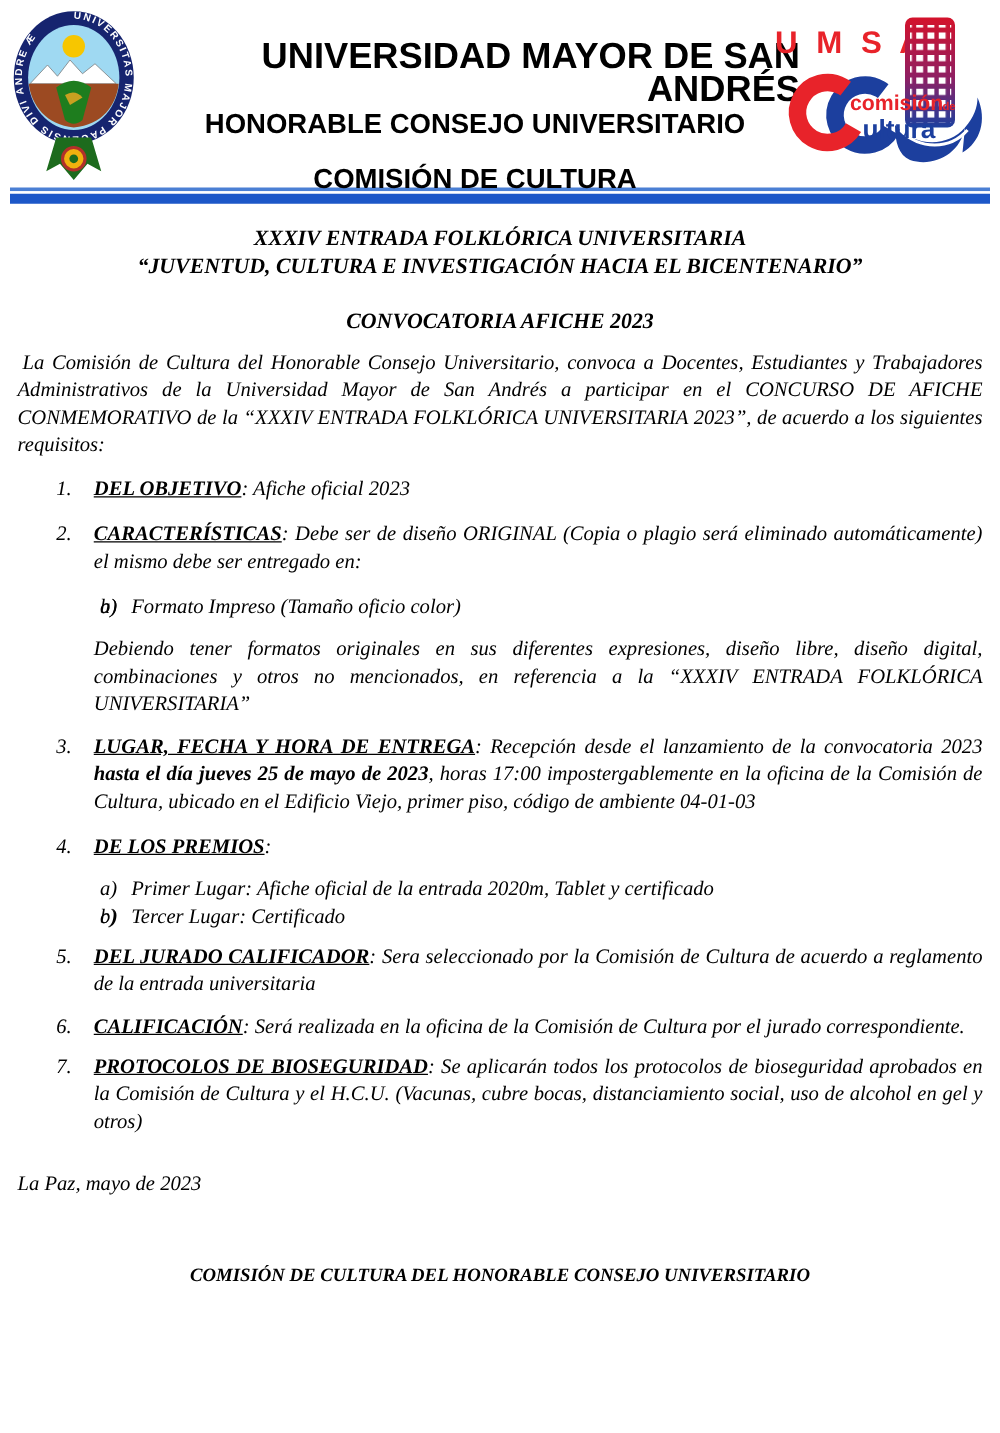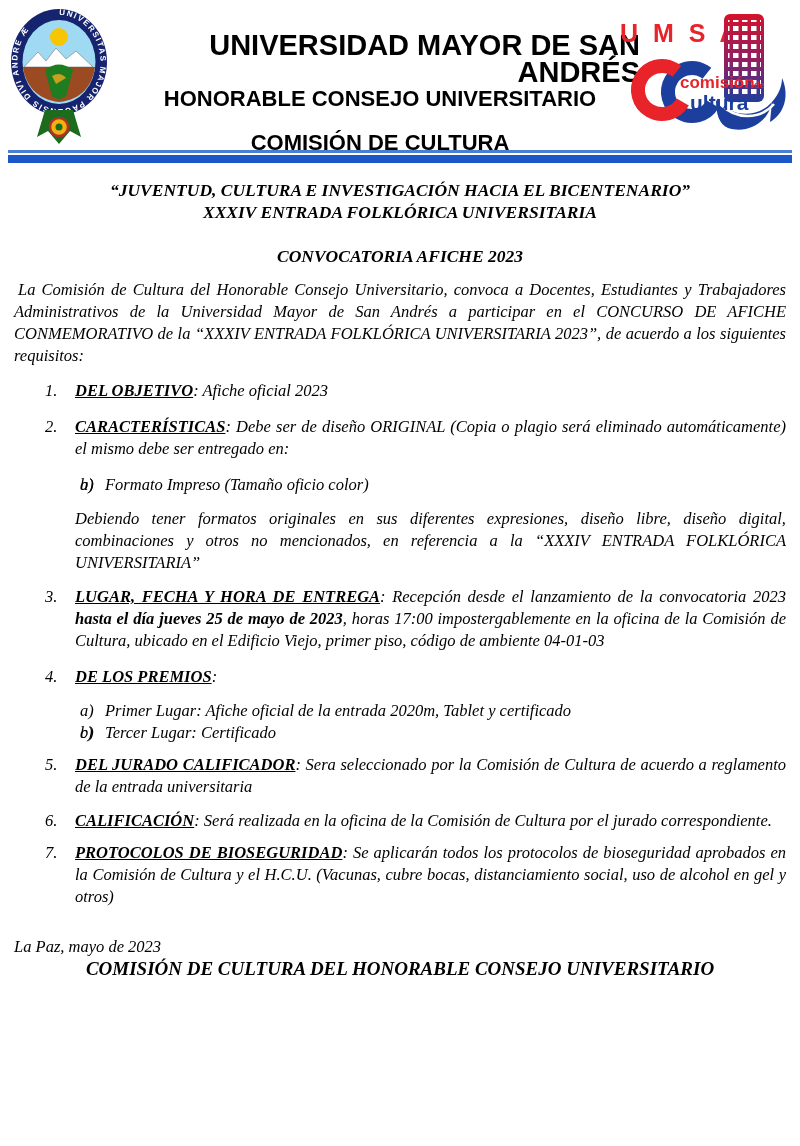--- a/index.html
+++ b/index.html
@@ -26,21 +26,21 @@
   .t3{margin-top:22px;font-size:17.5px;}
   .intro{margin-top:12px;text-align:justify;text-indent:4px;}
   .item{position:relative;padding-left:61px;text-align:justify;}
   .item .num{position:absolute;left:31px;top:0;}
   .head{font-weight:bold;text-decoration:underline;}
   .sub{position:relative;padding-left:30px;}
   .sub .let{position:absolute;left:5px;top:0;}
   .b{font-weight:bold;}
   .mt14{margin-top:14px;}.mt12{margin-top:12px;}.mt10{margin-top:10px;}
   .place{margin-top:28px;}
-  .sig{text-align:center;font-weight:bold;font-size:19px;}
+  .sig{margin-top:52px;text-align:center;font-weight:bold;font-size:15px;}
 </style>
 </head>
 <body>
 
 <div class="page">
 
   <div class="header">
 
     <svg class="coat" viewBox="0 0 102 140">
       <ellipse cx="51" cy="56" rx="48" ry="53" fill="#16246f"></ellipse>
@@ -98,22 +98,22 @@
 
   <div class="rule">
     <div class="r1"></div>
       <div class="r2"></div>
       <div class="r3"></div>
   </div>
 
   <div class="doc">
 
     <div class="t t12">
+      <div>XXXIV ENTRADA FOLKLÓRICA UNIVERSITARIA</div>
       <div>“JUVENTUD, CULTURA E INVESTIGACIÓN HACIA EL BICENTENARIO”</div>
-      <div>XXXIV ENTRADA FOLKLÓRICA UNIVERSITARIA</div>
     </div>
     <div class="t t3">CONVOCATORIA AFICHE 2023</div>
 
     <p class="intro" style="margin:12px 0 0 0;">La Comisión de Cultura del Honorable Consejo Universitario, convoca a Docentes, Estudiantes y Trabajadores Administrativos de la Universidad Mayor de San Andrés a participar en el CONCURSO DE AFICHE CONMEMORATIVO de la “XXXIV ENTRADA FOLKLÓRICA UNIVERSITARIA 2023”, de acuerdo a los siguientes requisitos:</p>
 
     <div class="item" style="margin-top:13px;">
       <span class="num">1.</span>
       <span class="head">DEL OBJETIVO</span><span>: Afiche oficial 2023</span>
     </div>
 

